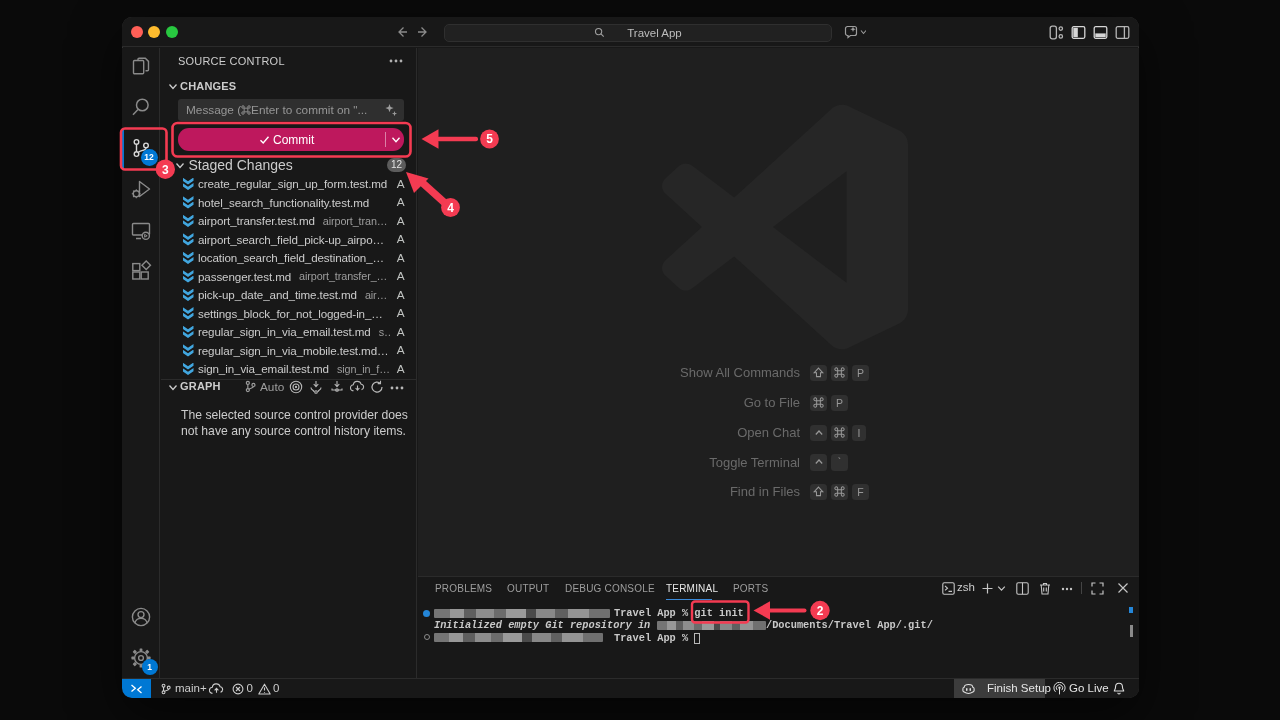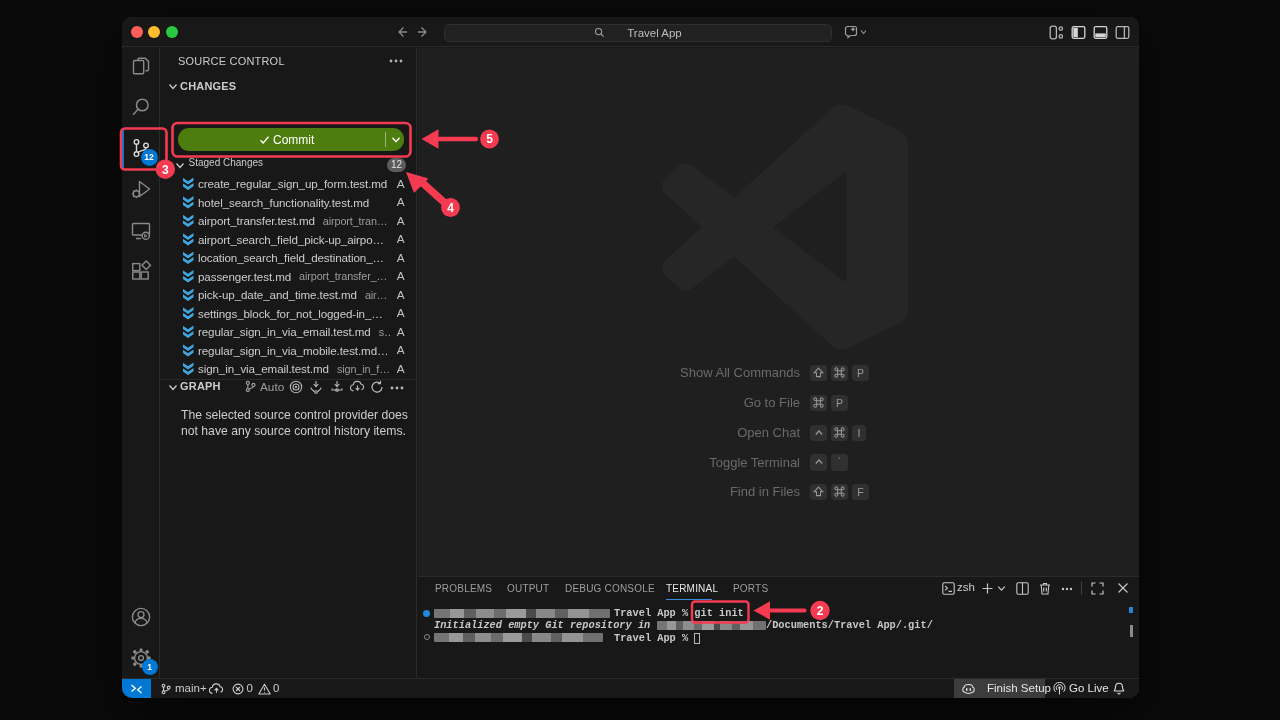--- a/index.html
+++ b/index.html
@@ -165,36 +165,49 @@
         <circle cx="2" cy="3" r="1.4"></circle>
         <circle cx="7" cy="3" r="1.4"></circle>
         <circle cx="12" cy="3" r="1.4"></circle>
       </svg>
 
     <svg class="ic" style="left:7px;top:33.5px" width="10" height="9" viewBox="0 0 10 9" fill="none" stroke="#cccccc" stroke-width="1.3">
         <path d="M1.5 2.5 L5 6.5 L8.5 2.5"></path>
       </svg>
     <div class="abs" style="left:19px;top:31.5px;font-size:11px;font-weight:bold;color:#cccccc;letter-spacing:0.2px;">CHANGES</div>
 
-
-    <div class="abs" style="left:17px;top:80px;width:226px;height:23px;background:#4d7c0f;border-radius:11px;color:#ffffff;">
+    <div class="abs" style="left:17px;top:51px;width:226px;height:22px;background:#2f2f2f;border-radius:3px;">
+      <div class="abs" style="left:8px;top:4px;font-size:11.8px;color:#969696;width:190px;white-space:nowrap;overflow:hidden;">Message (<svg width="10" height="10" viewBox="0 0 12 12" style="display:inline-block;vertical-align:-1px" fill="none" stroke="#969696" stroke-width="1.1">
+            <path d="M3.8 3.8 h4.4 v4.4 h-4.4 z"></path>
+            <circle cx="2.4" cy="2.4" r="1.5"></circle>
+            <circle cx="9.6" cy="2.4" r="1.5"></circle>
+            <circle cx="2.4" cy="9.6" r="1.5"></circle>
+            <circle cx="9.6" cy="9.6" r="1.5"></circle>
+          </svg>Enter to commit on "...</div>
+      <svg class="ic" style="left:206px;top:4px" width="14" height="14" viewBox="0 0 14 14" fill="#9d9d9d">
+          <path d="M5.5 1 l1.1 3 3 1.1 -3 1.1 -1.1 3 -1.1-3 -3-1.1 3-1.1 z"></path>
+          <path d="M10.5 8 l0.7 1.9 1.9 0.7 -1.9 0.7 -0.7 1.9 -0.7-1.9 -1.9-0.7 1.9-0.7 z"></path>
+        </svg>
+    </div>
+
+    <div class="abs" style="left:17px;top:80px;width:226px;height:23px;background:#be185d;border-radius:11px;color:#ffffff;">
       <svg class="ic" style="left:81px;top:6.5px" width="11" height="10" viewBox="0 0 11 10" fill="none" stroke="#fff" stroke-width="1.4">
           <path d="M1.5 5.2 L4.2 8 L9.5 1.8"></path>
         </svg>
       <div class="abs" style="left:95px;top:4.5px;font-size:12px;">Commit</div>
       <div class="abs" style="left:207px;top:4px;width:1px;height:15px;background:rgba(255,255,255,0.45);"></div>
       <svg class="ic" style="left:213px;top:8px" width="10" height="8" viewBox="0 0 10 8" fill="none" stroke="#fff" stroke-width="1.3">
           <path d="M1.5 1.8 L5 5.8 L8.5 1.8"></path>
         </svg>
     </div>
 
     <svg class="ic" style="left:14px;top:112.5px" width="10" height="9" viewBox="0 0 10 9" fill="none" stroke="#cccccc" stroke-width="1.3">
         <path d="M1.5 2.5 L5 6.5 L8.5 2.5"></path>
       </svg>
-    <div class="abs" style="left:27.5px;top:109px;font-size:10px;color:#cccccc;">Staged Changes</div>
+    <div class="abs" style="left:27.5px;top:109px;font-size:14px;color:#cccccc;">Staged Changes</div>
     <div class="abs" style="left:226px;top:109.5px;width:19px;height:14px;border-radius:8px;background:#5c5c5c;color:#e2e2e2;font-size:10px;text-align:center;line-height:14px;">12</div>
 
     <div class="frow" style="top:126.5px;">
         <span class="ficon"></span>
         <span class="fname">create_regular_sign_up_form.test.md</span>
         <span class="fA">A</span>
       </div>
     <div class="frow" style="top:145px;">
         <span class="ficon"></span>
         <span class="fname">hotel_search_functionality.test.md</span>

